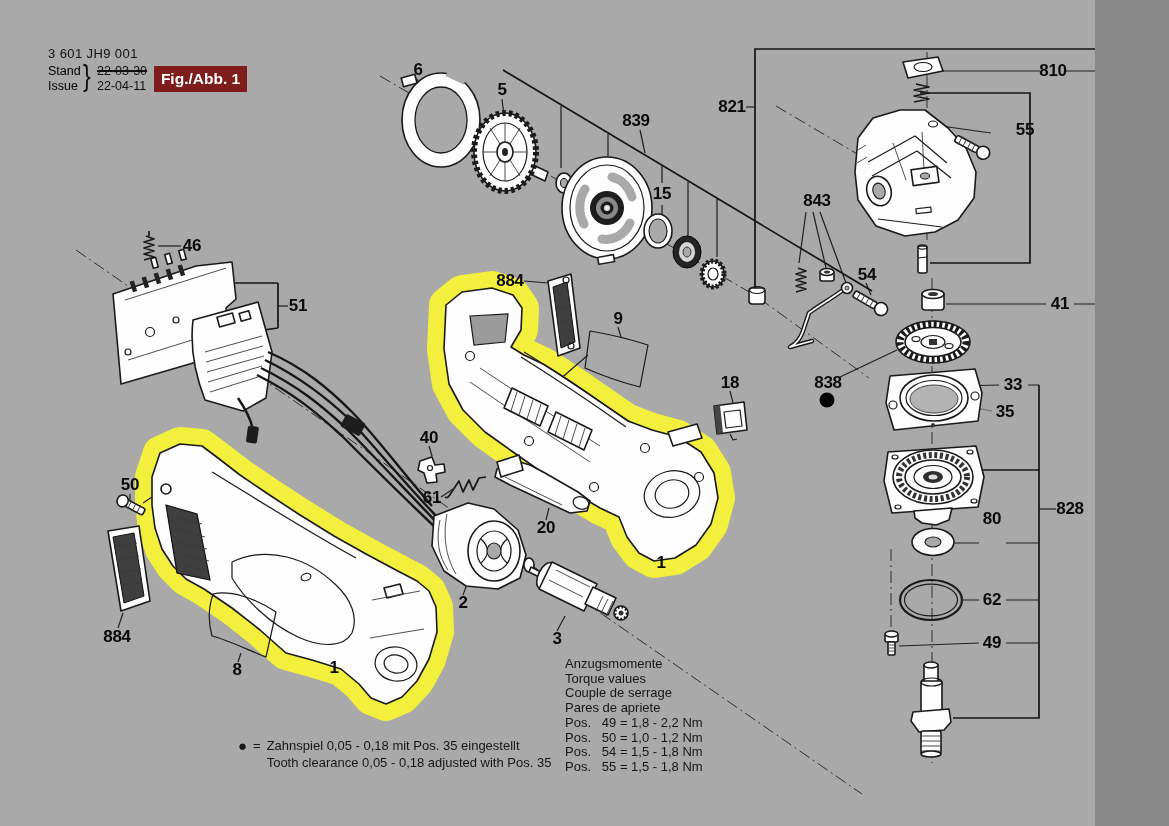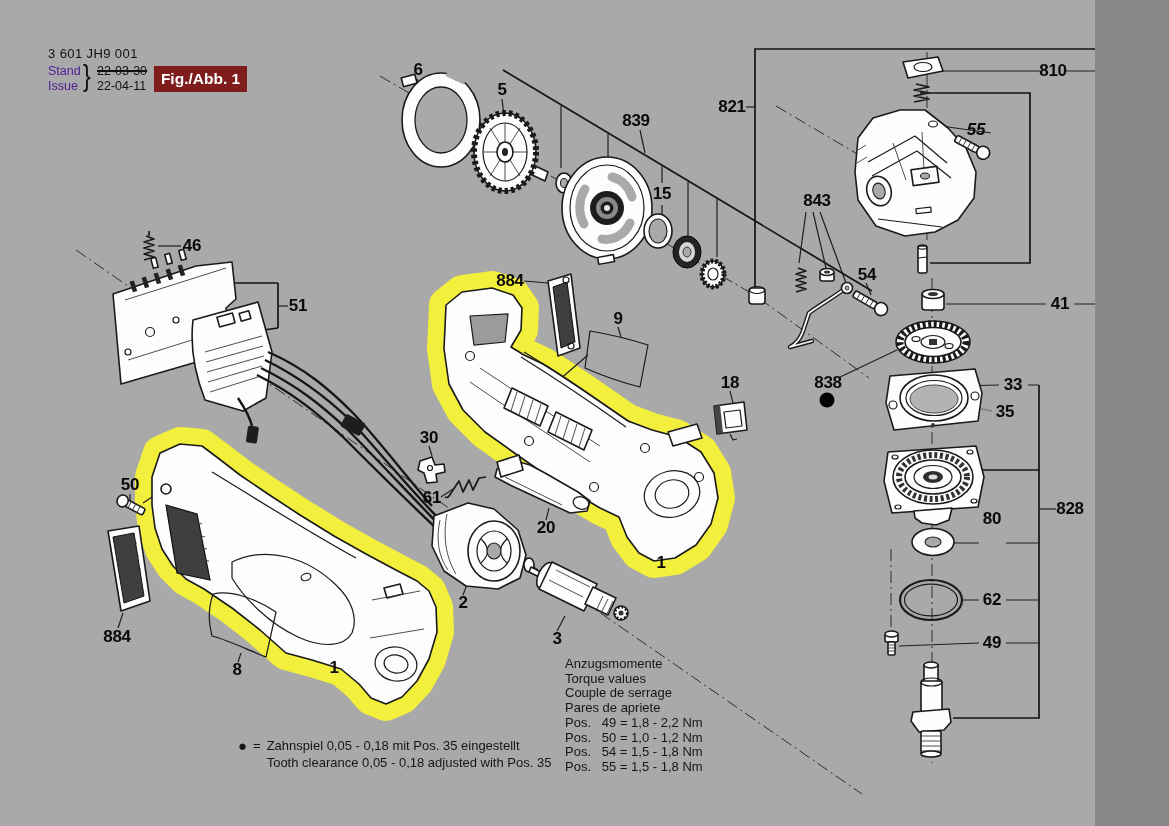--- a/index.html
+++ b/index.html
@@ -16,21 +16,21 @@
   .axis{fill:none;stroke:#2e2e2e;stroke-width:1;stroke-dasharray:12 4 2 4;}
   .spr{fill:none;stroke:#1a1a1a;stroke-width:1.7;stroke-linejoin:round;}
   .halo{fill:var(--hl,#f2ef3d);stroke:var(--hl,#f2ef3d);stroke-width:34;stroke-linejoin:round;stroke-linecap:round;}
   .wire{fill:none;stroke:#161616;stroke-width:2.4;}
   .lever{fill:none;stroke:#1a1a1a;stroke-width:4.5;stroke-linejoin:round;stroke-linecap:round;}
   .leverw{fill:none;stroke:#fdfdfd;stroke-width:1.8;stroke-linejoin:round;stroke-linecap:round;}
   
   .callout{position:absolute;transform:translate(-50%,-50%);font-weight:bold;font-size:17px;
            color:#0a0a0a;letter-spacing:-.3px;white-space:nowrap;}
   .hdr-part{position:absolute;left:48px;top:46px;font-size:13px;color:#111;letter-spacing:.4px;}
-  .hdr-stand{position:absolute;left:48px;top:64px;font-size:12.5px;color:#4c1d95;line-height:14.5px;}
+  .hdr-stand{position:absolute;left:48px;top:64px;font-size:12.5px;color:#000000;line-height:14.5px;}
   .hdr-brace{position:absolute;left:82px;top:60px;font-size:29px;font-weight:400;color:#111;transform:scaleX(.8);}
   .hdr-dates{position:absolute;left:97px;top:64px;font-size:12.5px;color:#111;line-height:14.5px;}
   .strike{text-decoration:line-through;text-decoration-thickness:1.5px;}
   .fig-badge{position:absolute;left:154px;top:66px;width:93px;height:26px;background:#7f1d1d;color:#fff;
              font-weight:bold;font-size:15.5px;display:flex;align-items:center;justify-content:center;}
   .reserved{position:absolute;left:53px;top:714px;font-size:13px;color:#161616;line-height:15.4px;}
   .cl-note{position:absolute;left:238px;top:738px;display:flex;gap:6px;font-size:13px;color:#161616;}
   .cl-dot{font-size:15px;line-height:15px;}
   .cl-eq{line-height:15px;}
   .cl-lines{line-height:16.5px;}
@@ -420,37 +420,37 @@
 
   <div class="callout" style="left: 418px; top: 70px;">6</div>
     <div class="callout" style="left: 502px; top: 90px;">5</div>
     <div class="callout" style="left: 636px; top: 121px;">839</div>
     <div class="callout" style="left: 662px; top: 194px;">15</div>
     <div class="callout" style="left: 510px; top: 281px;">884</div>
     <div class="callout" style="left: 618px; top: 319px;">9</div>
     <div class="callout" style="left: 730px; top: 383px;">18</div>
     <div class="callout" style="left: 732px; top: 107px;">821</div>
     <div class="callout" style="left: 1053px; top: 71px; text-align: center;">810</div>
-    <div class="callout" style="left: 976px; top: 130px; font-style: italic;">55</div>
+    <div class="callout" style="left: 1025px; top: 130px;">55</div>
     <div class="callout" style="left: 817px; top: 201px;">843</div>
     <div class="callout" style="left: 867px; top: 275px;">54</div>
     <div class="callout" style="left: 1060px; top: 304px;">41</div>
     <div class="callout" style="left: 828px; top: 383px;">838</div>
     <div class="callout" style="left: 1013px; top: 385px;">33</div>
     <div class="callout" style="left: 1005px; top: 412px;">35</div>
     <div class="callout" style="left: 1070px; top: 509px;">828</div>
     <div class="callout" style="left: 992px; top: 519px;">80</div>
     <div class="callout" style="left: 992px; top: 600px;">62</div>
     <div class="callout" style="left: 992px; top: 643px;">49</div>
     <div class="callout" style="left: 192px; top: 246px;">46</div>
     <div class="callout" style="left: 298px; top: 306px;">51</div>
     <div class="callout" style="left: 130px; top: 485px;">50</div>
     <div class="callout" style="left: 117px; top: 637px;">884</div>
     <div class="callout" style="left: 237px; top: 670px;">8</div>
-    <div class="callout" style="left: 429px; top: 438px;">30</div>
+    <div class="callout" style="left: 429px; top: 438px;">40</div>
     <div class="callout" style="left: 432px; top: 498px;">61</div>
     <div class="callout" style="left: 463px; top: 603px;">2</div>
     <div class="callout" style="left: 546px; top: 528px;">20</div>
     <div class="callout" style="left: 557px; top: 639px;">3</div>
     <div class="callout" style="left: 661px; top: 563px;">1</div>
     <div class="callout" style="left: 334px; top: 668px;">1</div>
 
 
   <div class="cl-note">
     <span class="cl-dot">●</span>

